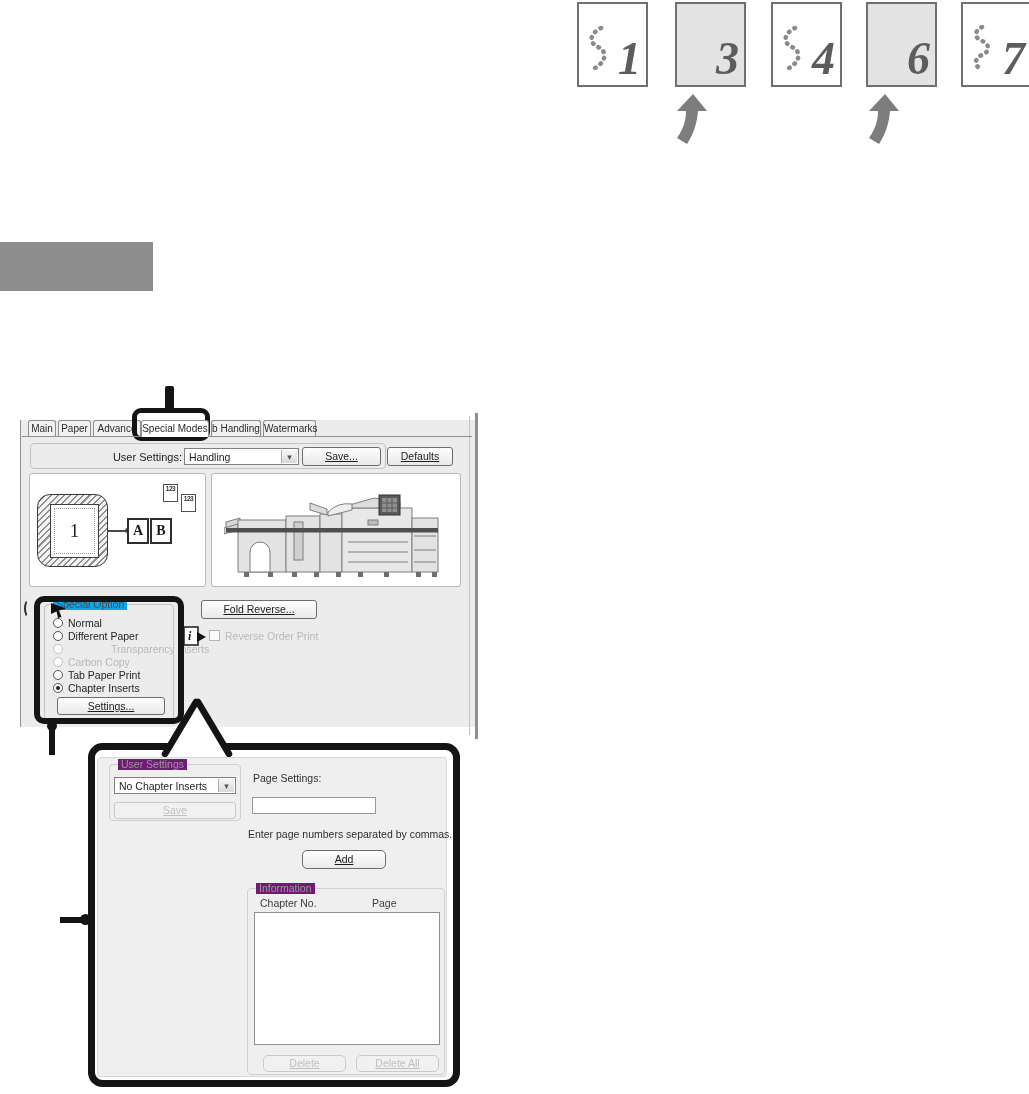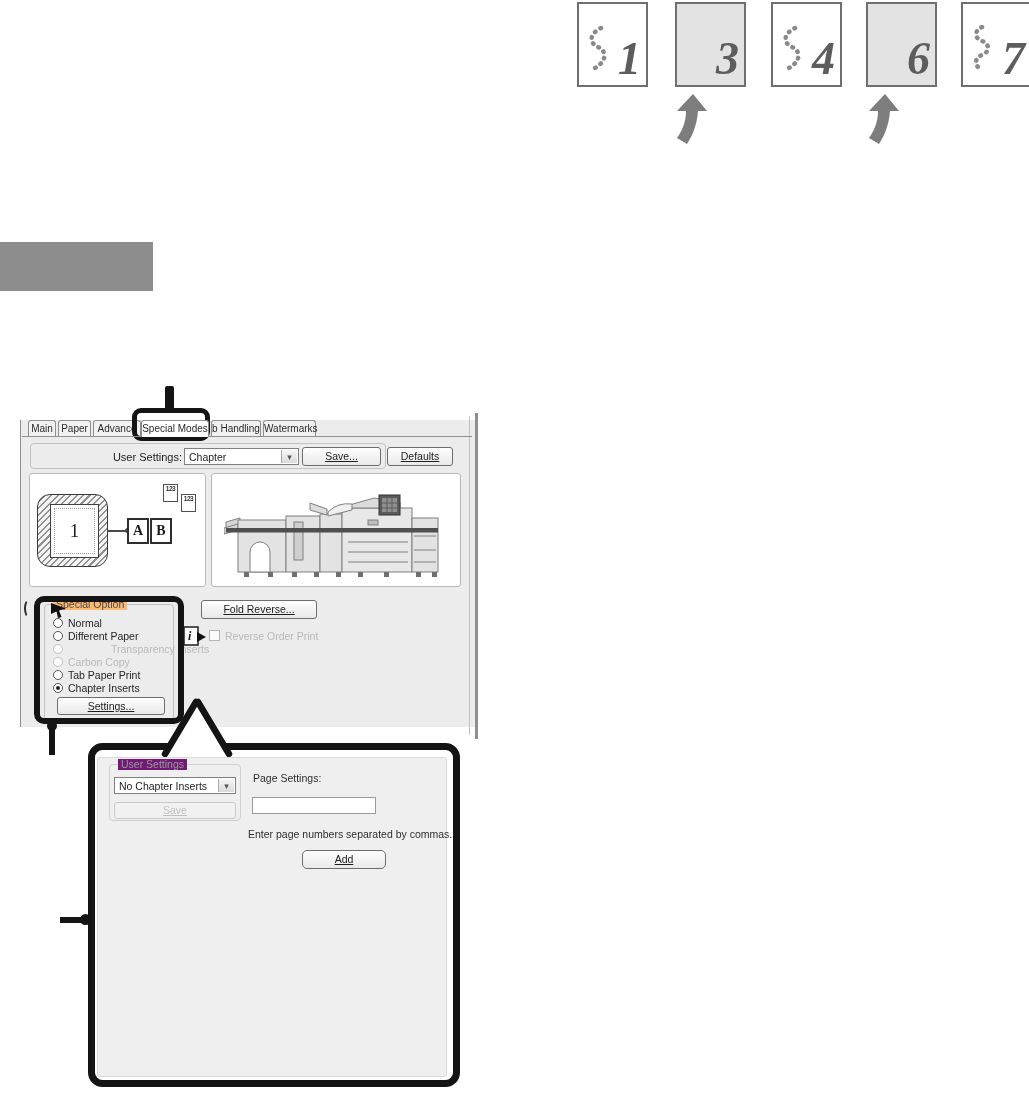--- a/index.html
+++ b/index.html
@@ -30,21 +30,21 @@
   .dialog{left:20px;top:420px;width:457px;height:307px;background:#ececec;border-left:1px solid #8f8f8f;}
   .edge1{left:469px;top:416px;width:1px;height:319px;background:#c2c2c2;}
   .edge2{left:475px;top:413px;width:3px;height:326px;background:#8f8f8f;}
   .tab{position:absolute;top:0;height:16px;background:#f1f1f1;border:1px solid #8f8f8f;border-bottom:none;
        border-radius:3px 3px 0 0;box-sizing:border-box;font-size:10px;line-height:15px;text-align:center;color:#2a2a2a;}
   .tab.sel{background:#fff;height:17px;z-index:3;}
   .tab-underline{left:1px;top:16px;width:450px;height:1px;background:#8f8f8f;z-index:2;}
 
   .group{border:1px solid #c2c2c2;border-radius:4px;}
   .glabel{position:absolute;top:-6px;left:8px;padding:0 3px;font-size:10.5px;line-height:11px;
-          background:#fdba74;color:#4a4a4a;white-space:nowrap;}
+          background:#0ea5e9;color:#4a4a4a;white-space:nowrap;}
   .glabel.lite{color:#9a9a9a;background:#701a75;}
 
   .btn{position:absolute;box-sizing:border-box;background:linear-gradient(#fefefe,#e9e9e9);
        border:1px solid #6d6d6d;border-radius:3px;font-size:10.5px;text-align:center;color:#1c1c1c;cursor:default;text-decoration:underline;}
   .btn.dis{background:#f1f1f1;border-color:#c9c9c9;color:#bfbfbf;}
 
   .dd{position:absolute;box-sizing:border-box;background:#fff;border:1px solid #808080;font-size:10.5px;}
   .dd .val{position:absolute;left:4px;top:1px;line-height:15px;white-space:nowrap;}
   .chev{position:absolute;right:1px;top:1px;bottom:1px;width:15px;background:linear-gradient(#f7f7f7,#d9d9d9);
         border-left:1px solid #ababab;text-align:center;color:#555;font-size:9px;line-height:14px;}
@@ -126,21 +126,21 @@
   <div class="tab" style="left:37px;width:33px;">Paper</div>
   <div class="tab" style="left:72px;width:48px;overflow:hidden;">Advance</div>
   <div class="tab sel" style="left:120px;width:68px;">Special Modes</div>
   <div class="tab" style="left:190px;width:50px;">b Handling</div>
   <div class="tab" style="left:242px;width:53px;">Watermarks</div>
   <div class="abs tab-underline"></div>
 
   <div class="abs group" style="left:9px;top:23px;width:356px;height:26px;"></div>
   <div class="abs" style="left:90px;top:31px;width:71px;text-align:right;font-size:11px;">User Settings:</div>
   <div class="dd" style="left:163px;top:28px;width:115px;height:17px;">
-    <span class="val">Chapter</span>
+    <span class="val">Handling</span>
     <span class="chev"></span>
   </div>
   <div class="btn" style="left:281px;top:27px;width:79px;height:19px;line-height:17px;">Save...</div>
   <div class="btn" style="left:366px;top:27px;width:66px;height:19px;line-height:17px;">Defaults</div>
 
   <div class="abs" style="left:8px;top:53px;width:177px;height:114px;background:#fff;border:1px solid #b9b9b9;border-radius:3px;">
     <div class="bigpage">
       <div class="bigpage-inner">
         <div class="bigpage-dotted">1</div>
       </div>
@@ -268,15 +268,23 @@
   </div>
 
   <div class="hint-text" style="left:155px;top:14px;">Page Settings:</div>
 
   <input class="ti" style="left: 154px; top: 39px; width: 124px; height: 17px;" value="">
 
   <div class="hint-text" style="left:150px;top:70px;">Enter page numbers separated by commas.</div>
 
   <div class="btn" style="left:204px;top:92px;width:84px;height:19px;line-height:17px;border-radius:5px;">Add</div>
 
+  <div class="abs group" style="left:149px;top:130px;width:198px;height:187px;border-color:#cfcfcf;">
+    <span class="glabel lite">Information</span>
+    <div class="col-head" style="left:12px;top:8px;">Chapter No.</div>
+    <div class="col-head" style="left:124px;top:8px;">Page</div>
+    <div class="listbox" style="left:6px;top:23px;width:186px;height:133px;"></div>
+    <div class="btn dis" style="left:15px;top:166px;width:83px;height:17px;line-height:15px;border-radius:5px;">Delete</div>
+    <div class="btn dis" style="left:108px;top:166px;width:83px;height:17px;line-height:15px;border-radius:5px;">Delete All</div>
+  </div>
 </div>
 
 <div class="abs tab-callout"></div>
 
 </body></html>

